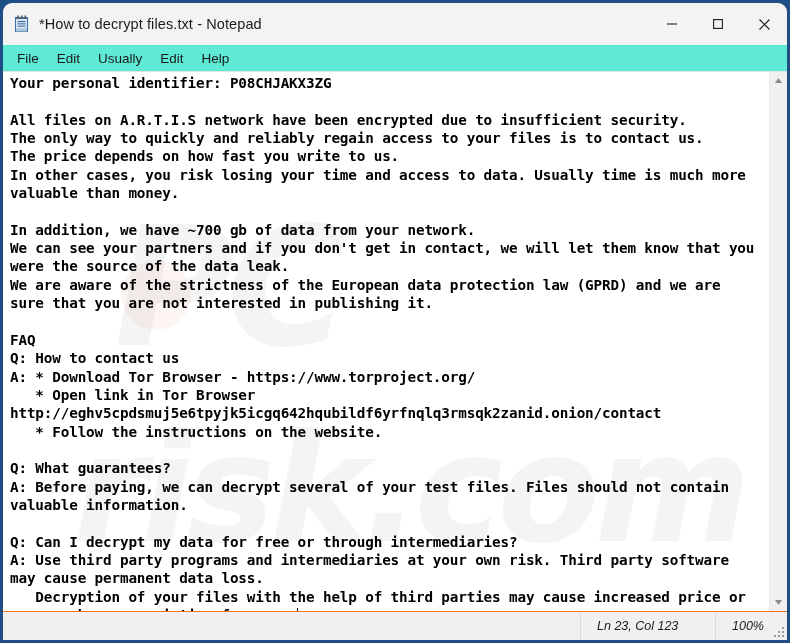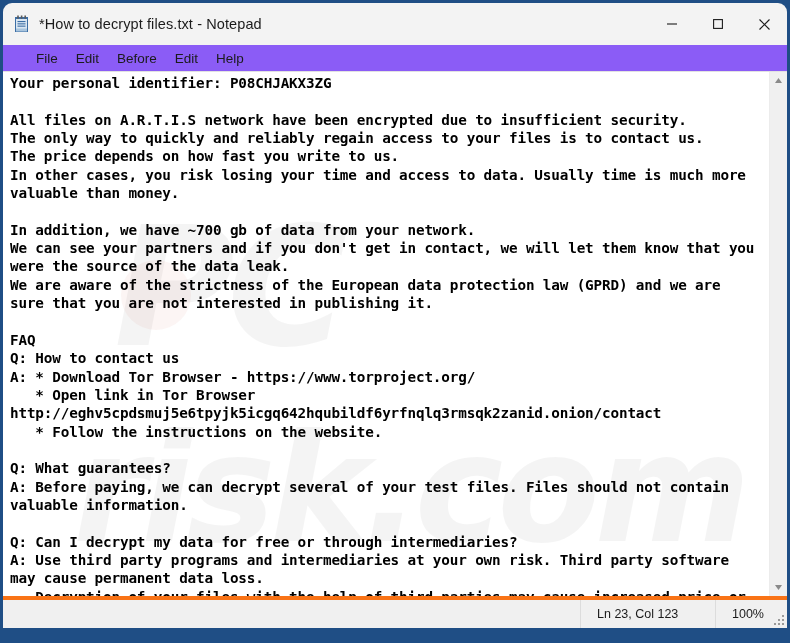--- a/index.html
+++ b/index.html
@@ -66,25 +66,25 @@
     display: flex;
     align-items: center;
     justify-content: center;
     cursor: default;
   }
   .win-btn:last-child { border-top-right-radius: 9px; }
 
   
   .menubar {
     height: 26px;
-    background: #8b5cf6;
+    background: #5eead4;
     margin: 0 3px;
     display: flex;
     align-items: center;
-    padding-left: 24px;
+    padding-left: 5px;
     flex: 0 0 auto;
     border-bottom: 1px solid #e2e2e2;
   }
   .menu-item {
     font-size: 13.5px;
     color: #1b1b1b;
     padding: 3px 9px;
     cursor: default;
     white-space: nowrap;
   }
@@ -177,29 +177,30 @@
     align-items: center;
     justify-content: center;
     cursor: default;
   }
   .sb-track { flex: 1 1 auto; width: 17px; }
 
   
   .statusbar {
     height: 28px;
     background: #f0f0f0;
-    margin: 0 3px 15px 3px;
+    margin: 0 3px 3px 3px;
     display: flex;
     align-items: center;
     justify-content: flex-end;
     font-size: 12.5px;
     color: #1b1b1b;
     flex: 0 0 auto;
     position: relative;
-    border-top: 4px solid #f97316;
+    border-top: 1px solid #f97316;
+    font-style: italic;
   }
   .status-cell {
     padding: 0 16px;
     height: 28px;
     display: flex;
     align-items: center;
     white-space: nowrap;
     border-left: 1px solid #dcdcdc;
     box-sizing: border-box;
   }
@@ -259,21 +260,21 @@
           <line x1="1.5" y1="1.5" x2="11.5" y2="11.5" stroke="#1b1b1b" stroke-width="1.1"></line>
           <line x1="11.5" y1="1.5" x2="1.5" y2="11.5" stroke="#1b1b1b" stroke-width="1.1"></line>
         </svg>
       </div>
     </div>
   </div>
 
   <div class="menubar">
     <div class="menu-item">File</div>
     <div class="menu-item">Edit</div>
-    <div class="menu-item">Before</div>
+    <div class="menu-item">Usually</div>
     <div class="menu-item">Edit</div>
     <div class="menu-item">Help</div>
   </div>
 
   <div class="editor-wrap">
 
     <div class="text-area">
       <div class="watermark">
         <div class="wm-dot"></div>
         <div class="wm-text wm-1">PC</div>

